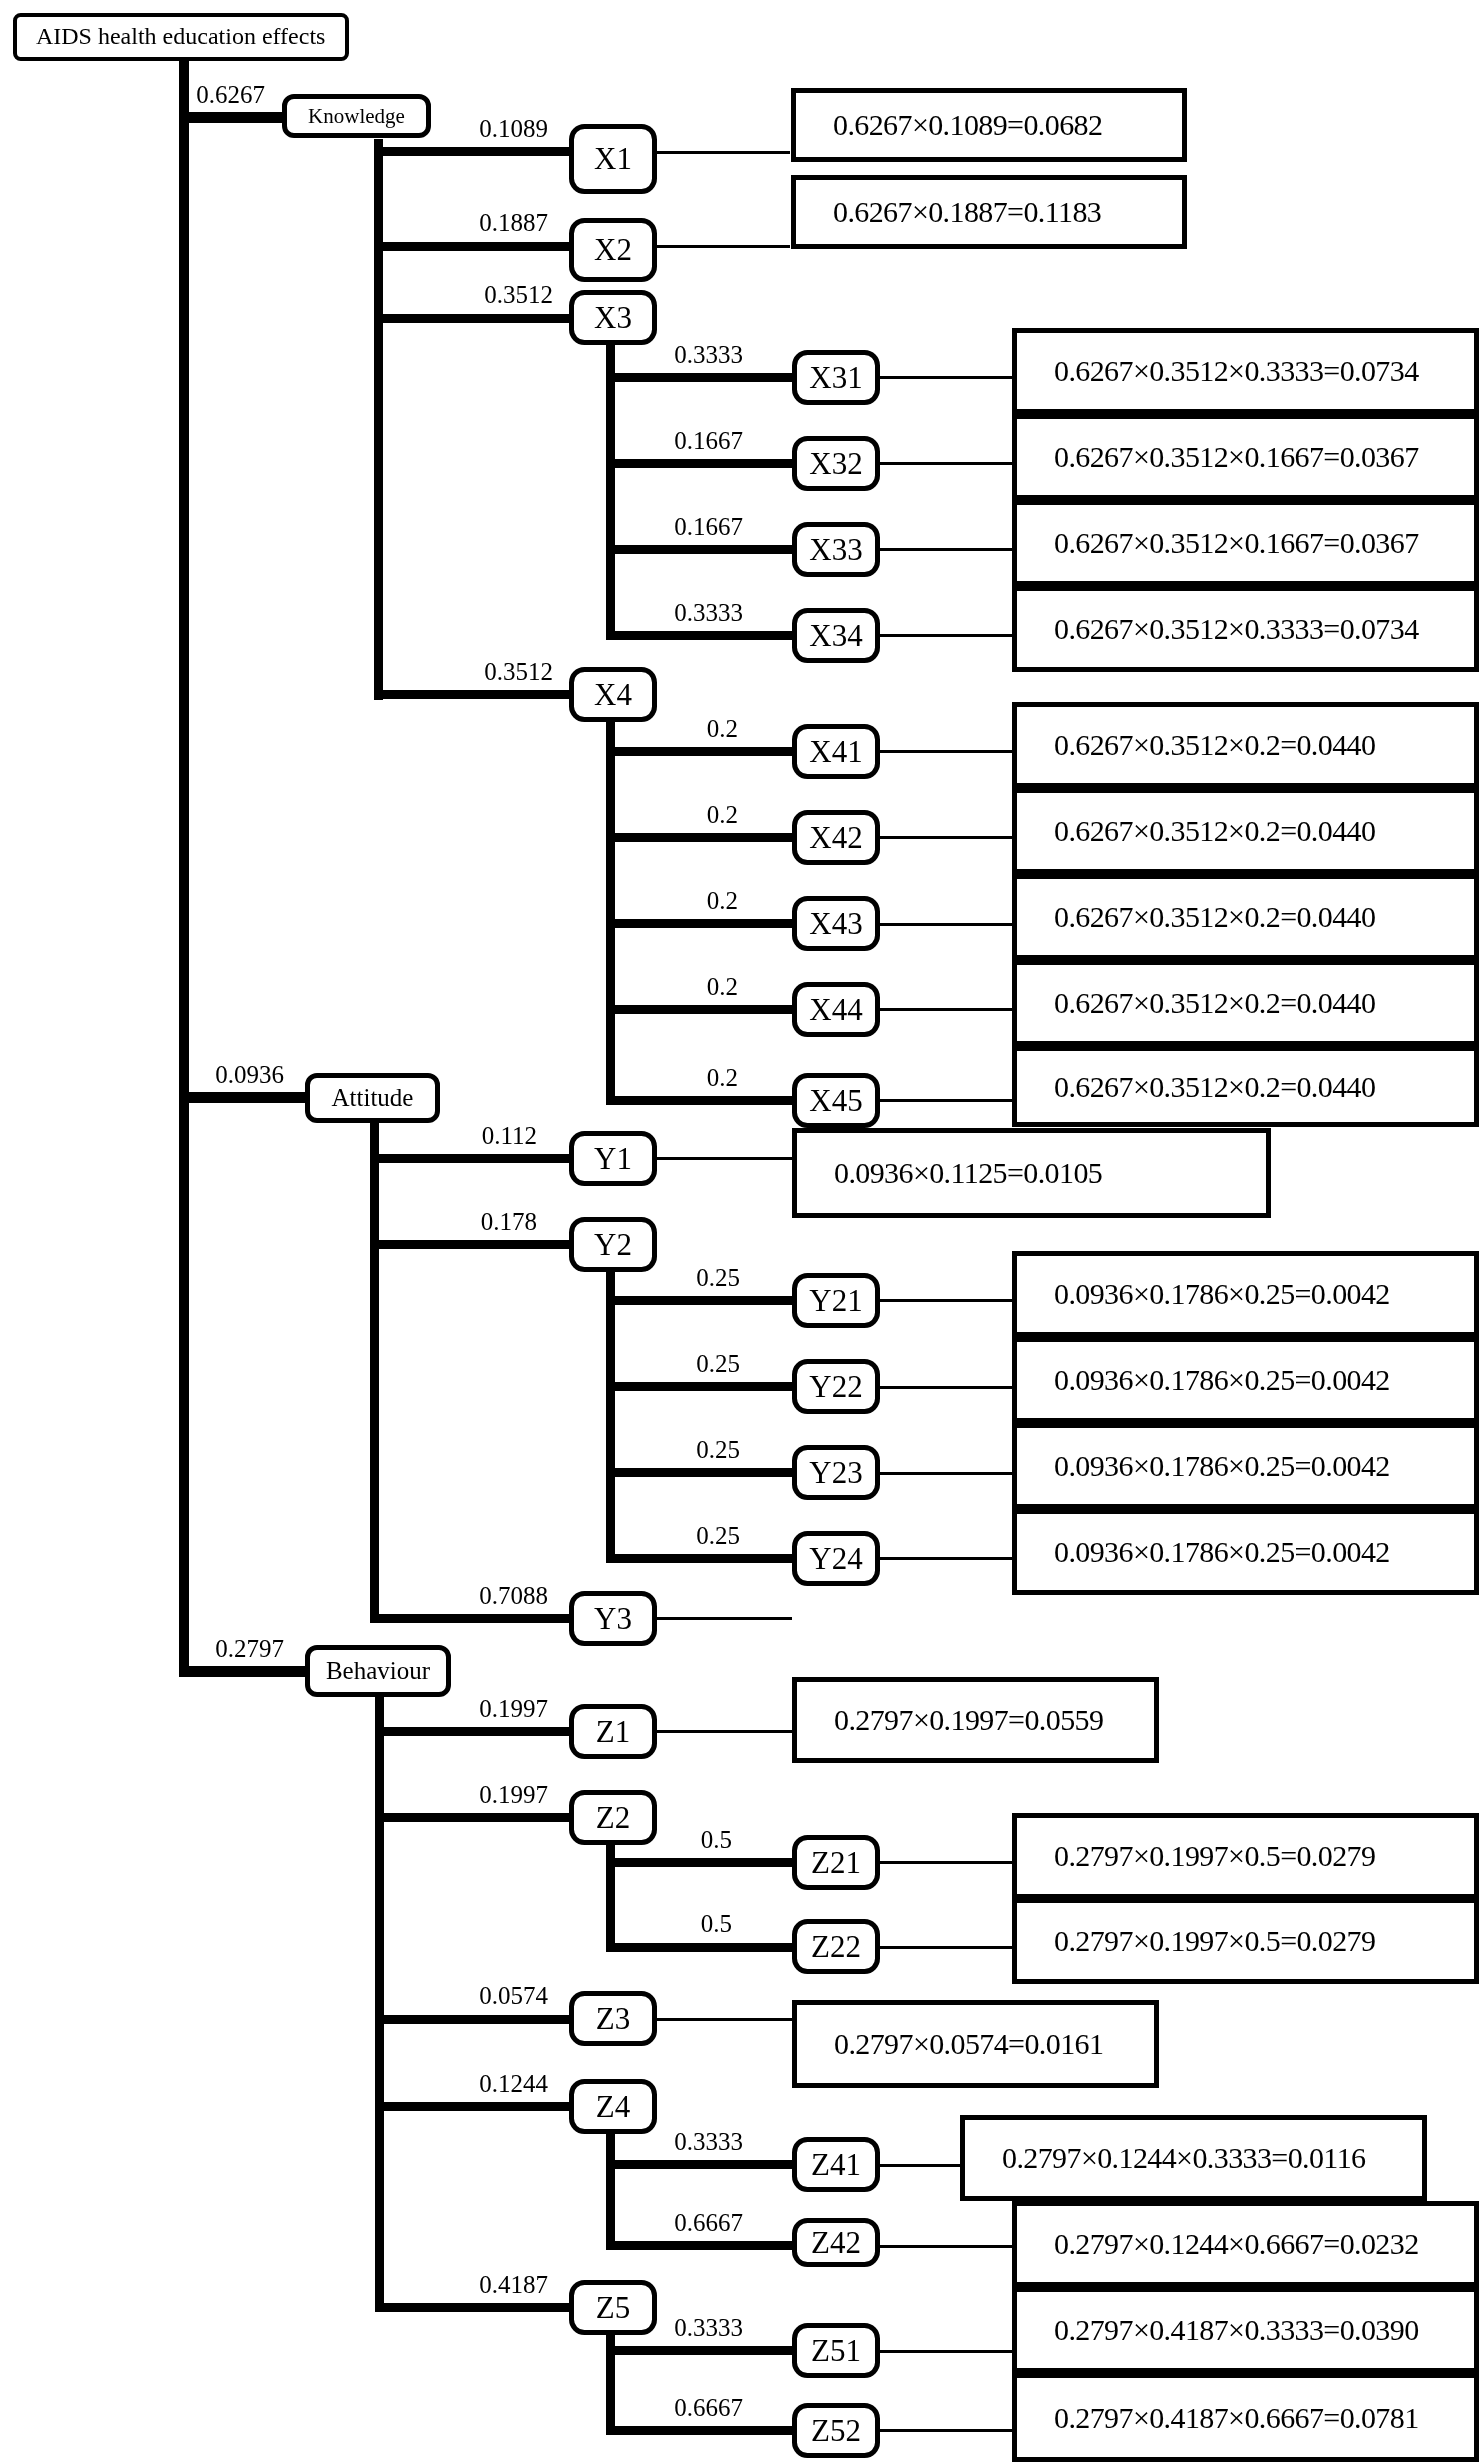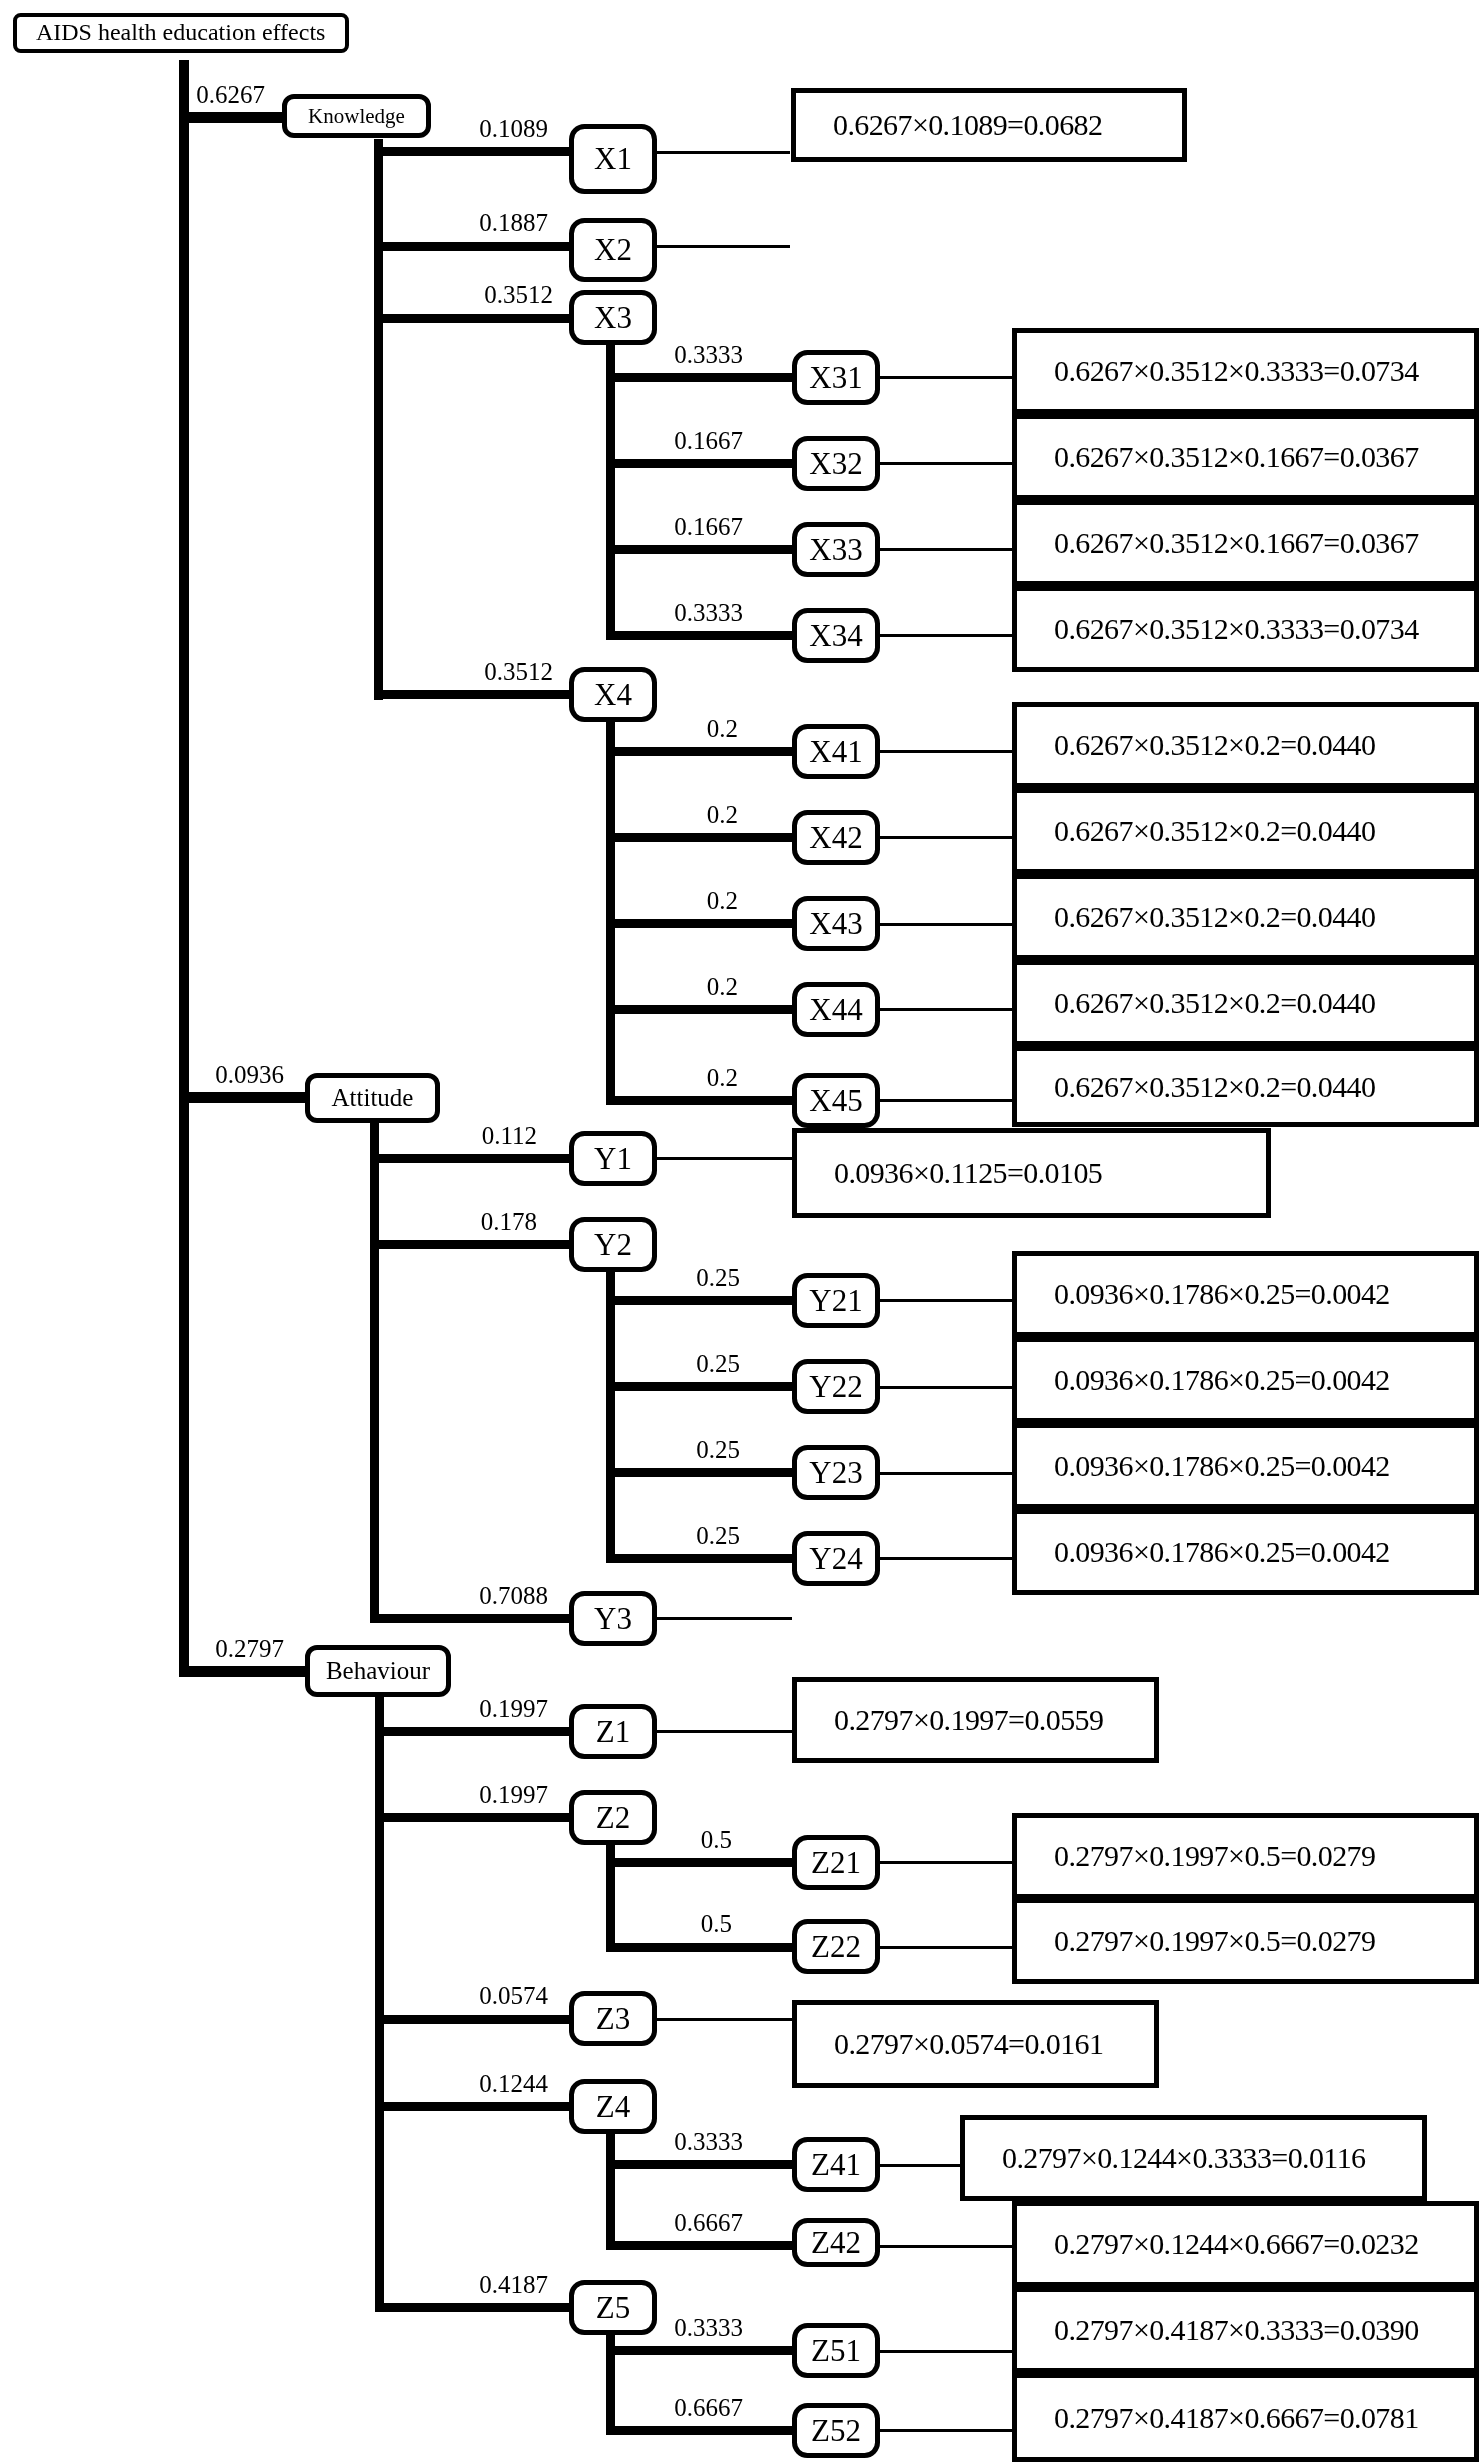--- a/index.html
+++ b/index.html
@@ -33,33 +33,34 @@
     position:absolute;box-sizing:border-box;
     border:5px solid #000;background:#fff;
     display:flex;align-items:center;
     padding-left:37px;font-size:30px;letter-spacing:-0.6px;white-space:nowrap;
   }
 </style>
 </head>
 <body>
 
 <div id="canvas">
-    <div class="root-box" style="left: 12.7px; top: 12.7px; width: 336px; height: 40px;">AIDS health education effects</div>
+    <div class="root-box" style="left: 12.7px; top: 12.7px; width: 336px; height: 48px;">AIDS health education effects</div>
     <div class="line" style="left: 179px; top: 60px; width: 10px; height: 1617px;"></div>
     <div class="line" style="left: 179px; top: 112px; width: 103px; height: 11px;"></div>
     <div class="edge-label" style="left: 127px; top: 79px; width: 138px;">0.6267</div>
     <div class="line" style="left: 374px; top: 139px; width: 8.8px; height: 561px;"></div>
     <div class="line" style="left: 374px; top: 147px; width: 195px; height: 8.8px;"></div>
     <div class="edge-label" style="left: 410px; top: 113px; width: 138px;">0.1089</div>
     <div class="line" style="left: 657px; top: 151px; width: 133px; height: 2.8px;"></div>
     <div class="formula-box" style="left: 791px; top: 88px; width: 396px; height: 74px;">0.6267×0.1089=0.0682</div>
     <div class="node-box" style="left: 569px; top: 124px; width: 88px; height: 70px;">X1</div>
     <div class="line" style="left: 374px; top: 242px; width: 195px; height: 8.8px;"></div>
     <div class="edge-label" style="left: 410px; top: 207px; width: 138px;">0.1887</div>
     <div class="line" style="left: 657px; top: 245px; width: 133px; height: 2.8px;"></div>
+    <div class="formula-box" style="left: 791px; top: 175px; width: 396px; height: 74px;">0.6267×0.1887=0.1183</div>
     <div class="node-box" style="left: 569px; top: 218px; width: 88px; height: 64px;">X2</div>
     <div class="line" style="left: 374px; top: 314px; width: 195px; height: 8.8px;"></div>
     <div class="edge-label" style="left: 415px; top: 279px; width: 138px;">0.3512</div>
     <div class="line" style="left: 606px; top: 345px; width: 8.8px; height: 294px;"></div>
     <div class="line" style="left: 606px; top: 373px; width: 186px; height: 8.8px;"></div>
     <div class="edge-label" style="left: 605px; top: 339px; width: 138px;">0.3333</div>
     <div class="line" style="left: 880px; top: 376px; width: 132px; height: 2.8px;"></div>
     <div class="formula-box" style="left: 1012px; top: 328px; width: 467px; height: 86px;">0.6267×0.3512×0.3333=0.0734</div>
     <div class="node-box" style="left: 792px; top: 350px; width: 88px; height: 55px;">X31</div>
     <div class="line" style="left: 606px; top: 459px; width: 186px; height: 8.8px;"></div>

